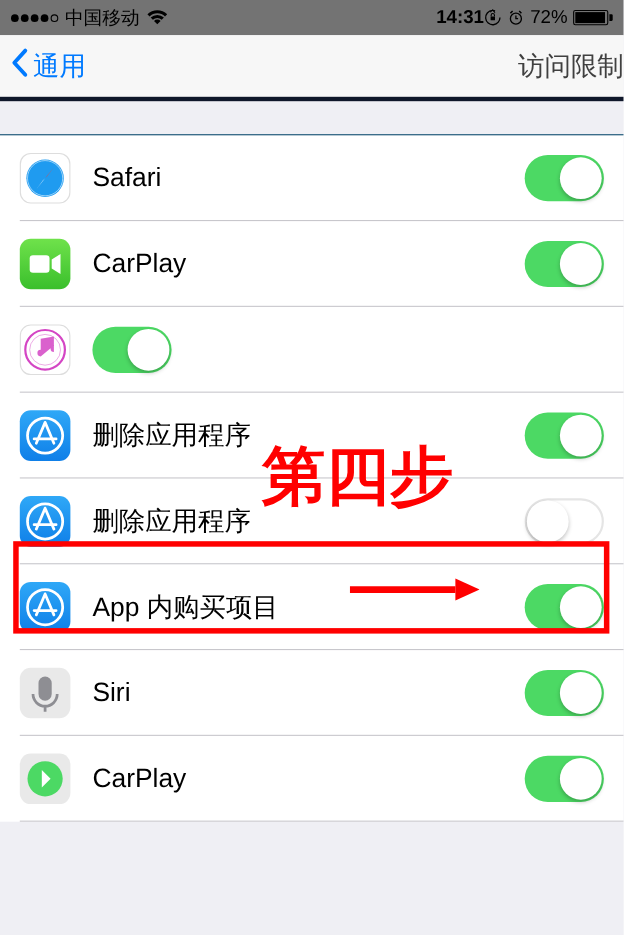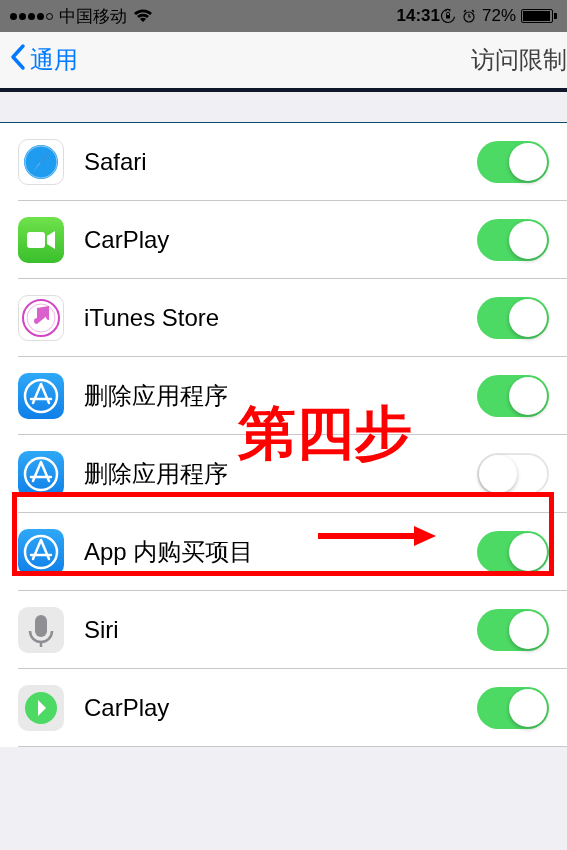--- a/index.html
+++ b/index.html
@@ -226,21 +226,20 @@
   </div>
 
   <div class="row">
     <div class="app-icon ic-itunes">
       <svg width="44" height="44" viewBox="0 0 44 44">
           <circle cx="22" cy="22" r="18" fill="none" stroke="#d445c4" stroke-width="2"></circle>
           <circle cx="22" cy="22" r="14" fill="none" stroke="#d445c4" stroke-width="0.8" opacity="0.5"></circle>
           <path d="M18 28 A3 3 0 1 1 18 22 V12 L30 10 V24 A3 3 0 1 1 30 18" fill="#d445c4" opacity="0.85"></path>
         </svg>
     </div>
-    <div class="row-label">iTunes Store</div>
     <div class="toggle on">
         <div class="knob"></div>
       </div>
   </div>
 
   <div class="row">
     <div class="app-icon ic-appstore">
       <svg width="46" height="46" viewBox="0 0 46 46">
           <circle cx="23" cy="23" r="16" fill="none" stroke="#fff" stroke-width="2.5"></circle>
           <path d="M23 11 L15 30 M23 11 L31 30 M13 26 H33" stroke="#fff" stroke-width="2.5" stroke-linecap="round"></path>

